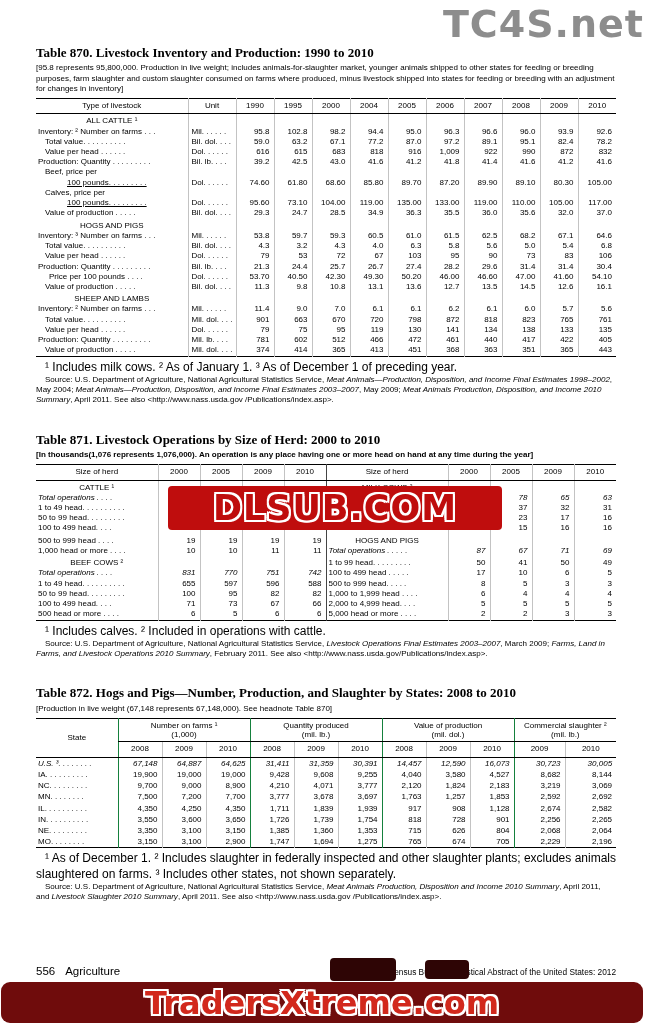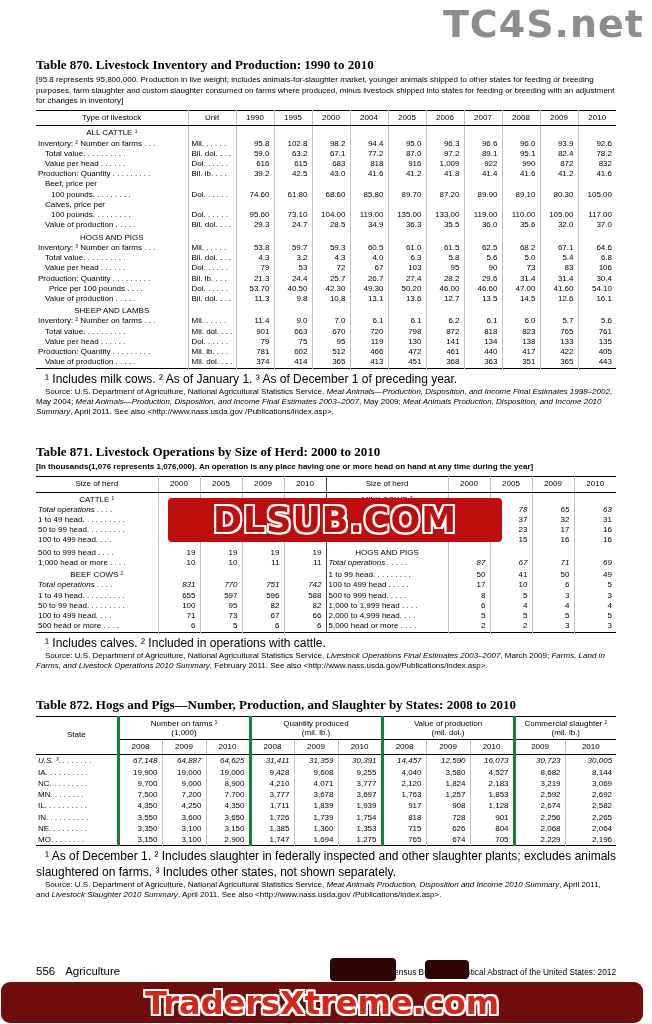--- a/index.html
+++ b/index.html
@@ -1,40 +1,40 @@
 <!DOCTYPE html>
 <html><head>
 <meta charset="utf-8">
 <style>
 *{margin:0;padding:0;box-sizing:border-box;}
 html,body{width:652px;height:1024px;}
 body{background:#fff;color:#000;font-family:"Liberation Sans",sans-serif;position:relative;overflow:hidden;}
-.page{position:absolute;inset:0;padding:57px 36px 0;}
+.page{position:absolute;inset:0;padding:45px 36px 0;}
 .t-title{font-family:"Liberation Serif",serif;font-weight:700;font-size:13px;line-height:1.18;margin-bottom:3px;}
 .t-title.mt{margin-top:26px;}
 .t-title.two{max-width:500px;}
 .headnote{font-size:8px;line-height:1.28;margin-bottom:4px;}
 .headnote.hw{max-width:522px;font-weight:bold;}
 .notes{margin-top:3px;}
 .footnote{font-size:12px;line-height:1.28;text-indent:9px;}
 .source{font-size:8px;line-height:1.28;text-indent:9px;}
 .source .it{font-style:italic;}
 table.dtable{width:100%;border-collapse:collapse;table-layout:fixed;border-top:1.4px solid #000;border-bottom:1.4px solid #000;}
 .dtable th,.dtable td{font-size:8px;line-height:1.28;font-weight:normal;padding:0 2px;white-space:nowrap;overflow:hidden;vertical-align:bottom;}
 .dtable thead th{border-bottom:1px solid #000;text-align:center;padding:2px 1px;vertical-align:middle;}
 .dtable td.num{text-align:right;padding-right:4px;}
 .dtable td.sec{text-align:center;padding-top:2px;}
 .dtable td.lbl{padding-left:2px;text-align:left;}
 .dtable td.unit{padding-left:3px;}
 .vl{border-left:1px solid #c3c3c3;}
-.vd{border-left:3px solid #15803d;}
+.vd{border-left:1px solid #15803d;}
 .vk{border-left:1px solid #444;}
 .ind1{padding-left:9px !important;}
 .ind2{padding-left:13px !important;}
-.l2{margin-left:6px;}
+.l2{margin-left:22px;text-decoration:underline;}
 .bold{font-weight:bold;font-style:italic;}
 .t872 td{padding-top:1px;}
 .t872 .grp{white-space:normal;}
 .t872 .gl{font-size:8px;line-height:1.15;text-align:center;}
 .t871wrap{position:relative;}
 
 .wm-top{position:absolute;top:2px;right:8px;font-family:"DejaVu Sans",sans-serif;font-weight:800;font-size:38px;letter-spacing:1px;color:#8d8d8d;z-index:9;}
 .wm-mid{position:absolute;top:22px;left:132px;width:334px;height:44px;background:#bf0d0d;border-radius:4px;display:flex;align-items:center;justify-content:center;font-family:"DejaVu Sans",sans-serif;font-weight:800;font-size:35px;letter-spacing:1px;color:#bf0d0d;text-shadow:-2px -2px 0 #fff,2px -2px 0 #fff,-2px 2px 0 #fff,2px 2px 0 #fff,0 -2px 0 #fff,0 2px 0 #fff,-2px 0 0 #fff,2px 0 0 #fff;z-index:9;}
 .wm-bottom{position:absolute;left:1px;bottom:1px;width:642px;height:41px;background:#6f0c0c;border-radius:9px;display:flex;align-items:center;justify-content:center;font-family:"DejaVu Sans",sans-serif;font-weight:800;font-size:32px;color:#d2281c;text-shadow:-2px -2px 0 #fff,2px -2px 0 #fff,-2px 2px 0 #fff,2px 2px 0 #fff,0 -2px 0 #fff,0 2px 0 #fff,-2px 0 0 #fff,2px 0 0 #fff;z-index:10;}
 .smudge{position:absolute;background:#2e0505;border-radius:4px;z-index:8;}
@@ -615,20 +615,21 @@
         </tbody>
       </table>
     <div class="wm-mid">DLSUB.COM</div>
   </div>
   <div class="notes">
     <p class="footnote">¹ Includes calves. ² Included in operations with cattle.</p>
     <p class="source" id="src871"><span>Source: U.S. Department of Agriculture, National Agricultural Statistics Service, </span><span class="it">Livestock Operations Final Estimates 2003–2007</span><span>, March 2009; </span><span class="it">Farms, Land in Farms, and Livestock Operations 2010 Summary</span><span>, February 2011. See also &lt;http://www.nass.usda.gov/Publications/index.asp&gt;.</span></p>
   </div>
 
   <h1 class="t-title mt two">Table 872. Hogs and Pigs—Number, Production, and Slaughter by States: 2008 to 2010</h1>
+  <p class="headnote">[Production in live weight (67,148 represents 67,148,000). See headnote Table 870]</p>
   <table class="dtable t872" id="t872">
       <colgroup>
         <col style="width: 82px;">
         <col style="width: 44px;">
         <col style="width: 44px;">
         <col style="width: 44px;">
         <col style="width: 44px;">
         <col style="width: 44px;">
         <col style="width: 44px;">
         <col style="width: 44px;">

